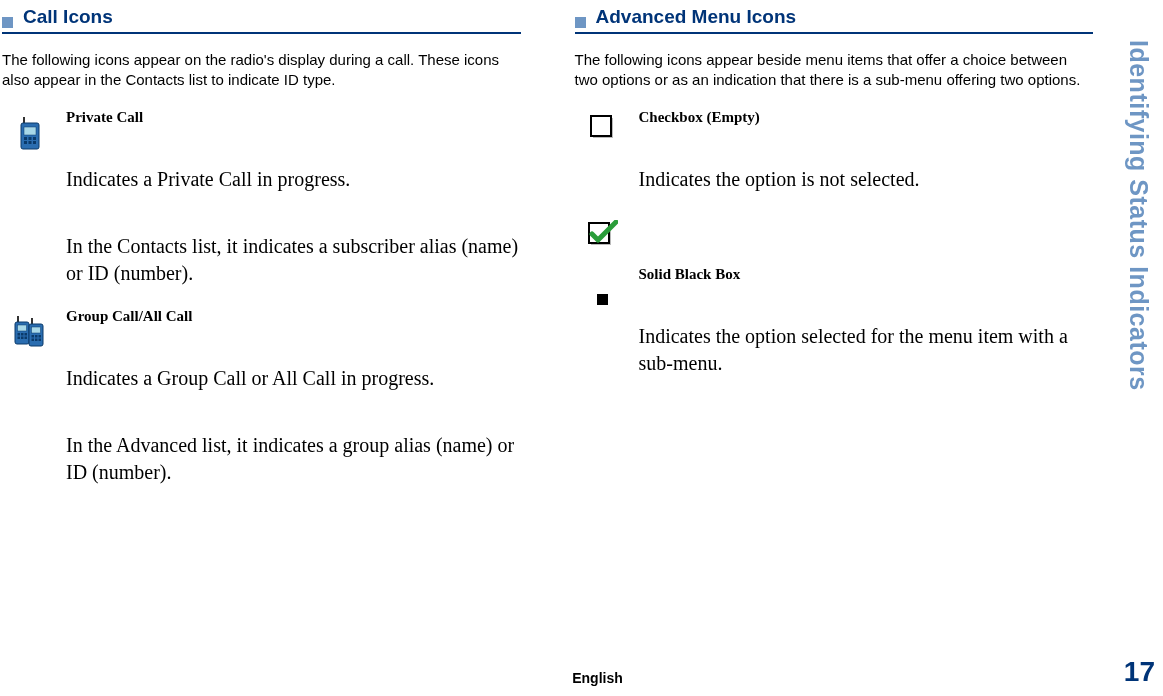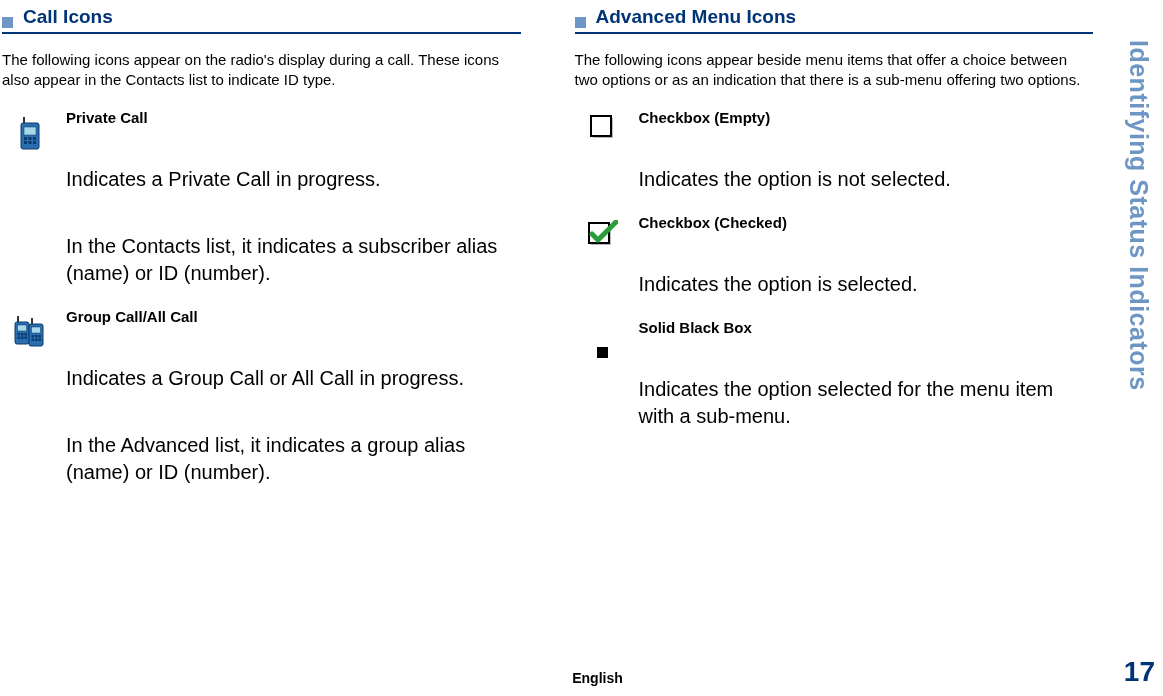--- a/index.html
+++ b/index.html
@@ -50,20 +50,21 @@
       font-size: 15px;
       line-height: 1.35;
       margin-bottom: 18px;
     }
     .icon-entry {
       display: flex;
       align-items: flex-start;
       gap: 18px;
       margin-bottom: 18px;
       padding-left: 10px;
+      font-family: Liberation Serif, serif;
     }
     .icon-cell {
       width: 36px;
       flex-shrink: 0;
       display: flex;
       justify-content: center;
       padding-top: 6px;
     }
     .entry-body { flex: 1; }
     .entry-title {
@@ -203,24 +204,20 @@
     </div>
 
     <div class="icon-entry">
       <div class="icon-cell">
         <svg width="30" height="28" viewBox="0 0 30 28">
           <rect x="3" y="5" width="20" height="20" fill="#bbb"></rect>
           <rect x="1" y="3" width="20" height="20" fill="#fff" stroke="#000" stroke-width="2"></rect>
           <path d="M4 14 L10 20 L28 2" stroke="#2a9d3a" stroke-width="5" fill="none" stroke-linecap="round" stroke-linejoin="round"></path>
         </svg>
       </div>
-      <div class="entry-body">
-        <div class="entry-title">Checkbox (Checked)</div>
-        <div class="entry-desc">Indicates the option is selected.</div>
-      </div>
     </div>
 
     <div class="icon-entry">
       <div class="icon-cell" style="padding-top:24px;">
         <div class="solid-box"></div>
       </div>
       <div class="entry-body">
         <div class="entry-title">Solid Black Box</div>
         <div class="entry-desc">Indicates the option selected for the menu item with a sub-menu.</div>
       </div>

